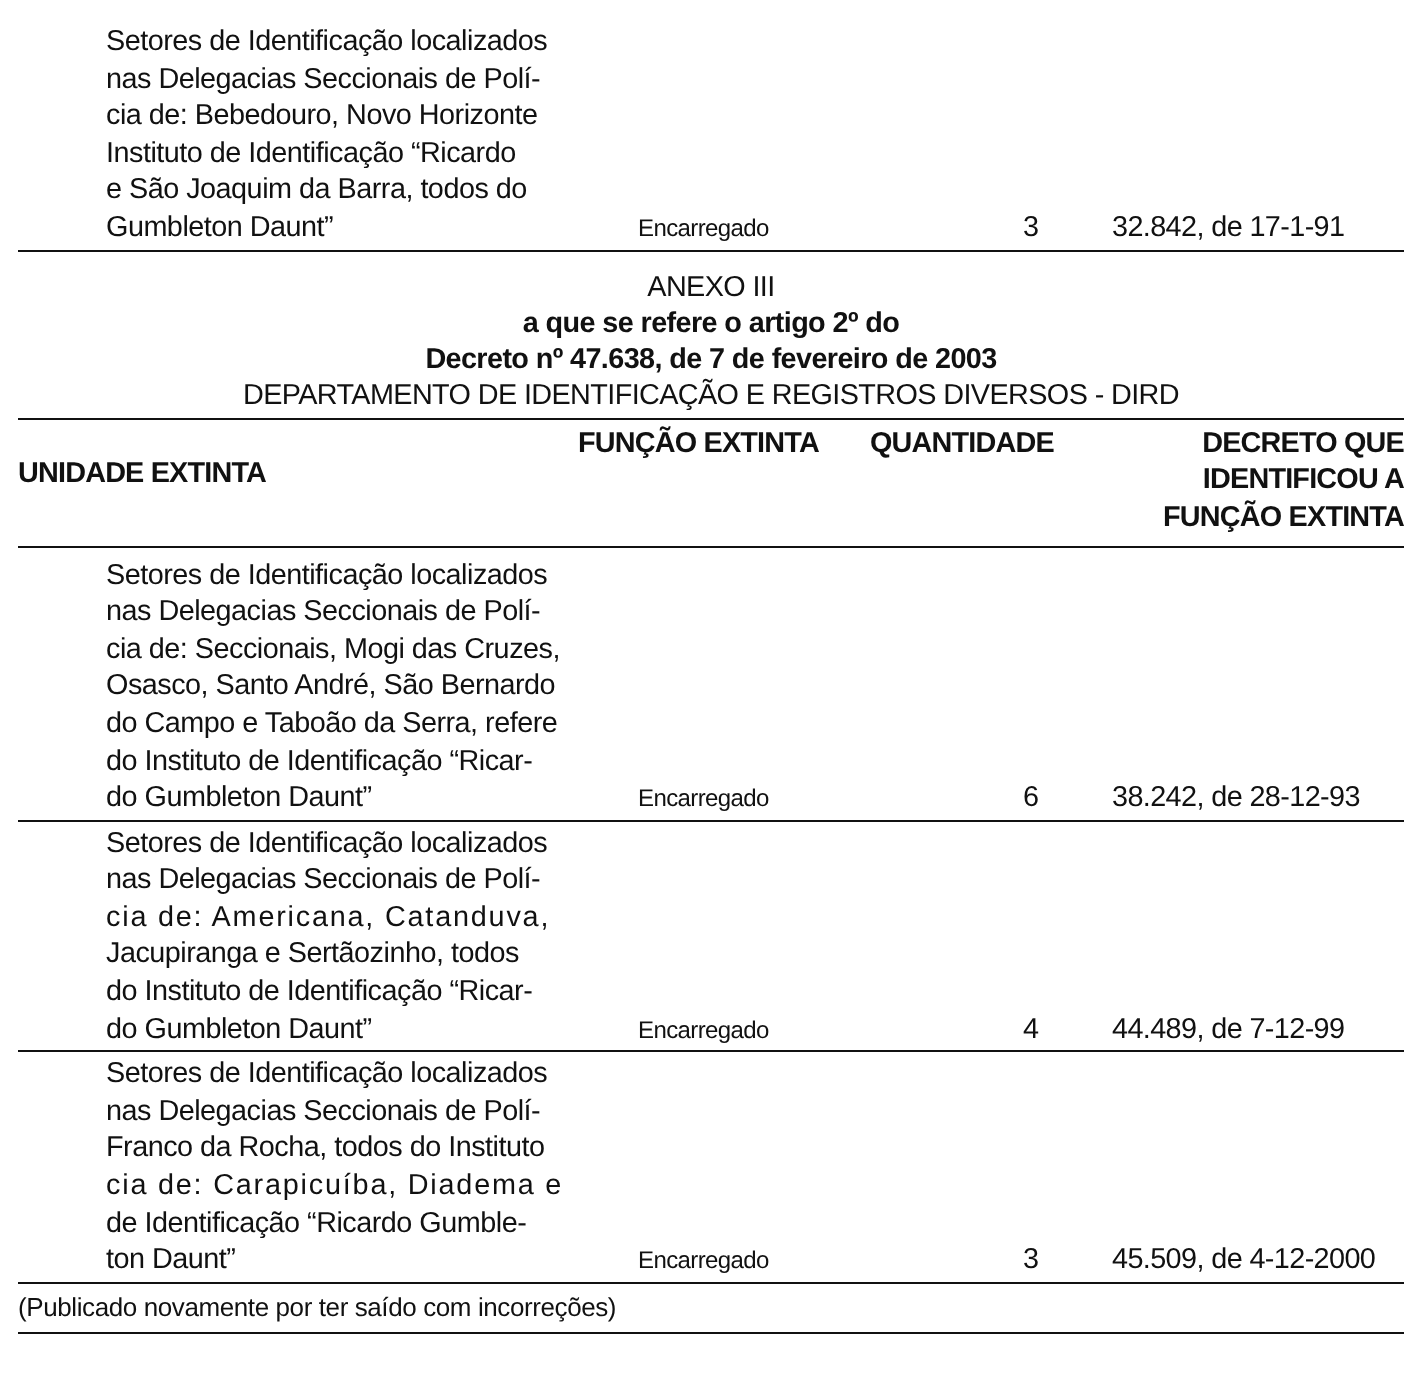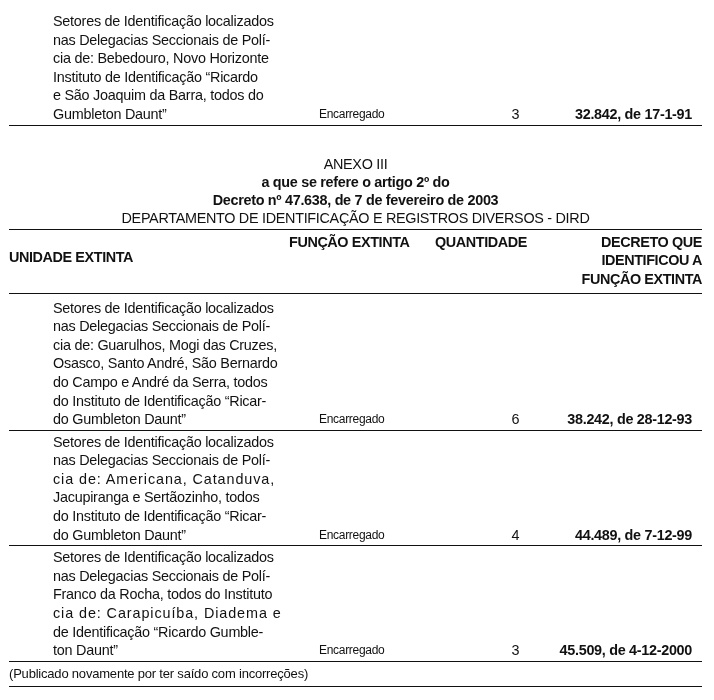--- a/index.html
+++ b/index.html
@@ -6,23 +6,23 @@
     body {
       width: 714px; height: 700px; overflow: hidden; position: relative;
       font-family: "Liberation Sans", sans-serif; color: #111111;
       font-stretch: condensed;
     }
     .page { position: absolute; left: 9px; top: 0; width: 693px; }
     .row { position: relative; display: flex; align-items: flex-end; }
     .c-unit { width: 232px; font-size: 14.4px; line-height: 18.6px; text-align: justify; text-align-last: left; letter-spacing: -0.25px; padding-top: 2px; margin-left: 44px; }
     .c-func { width: 160px; padding-left: 34px; box-sizing: border-box; font-size: 12px; line-height: 18.6px; letter-spacing: -0.3px; }
     .c-qty { width: 111px; text-align: center; font-size: 14.4px; line-height: 18.6px; padding-left: 30px; box-sizing: border-box; }
-    .c-dec { flex: 1; text-align: right; font-size: 14.4px; line-height: 18.6px; padding-right: 10px; letter-spacing: -0.3px; font-weight: bold; }
+    .c-dec { flex: 1; font-size: 14.4px; line-height: 18.6px; padding-right: 10px; letter-spacing: -0.3px; }
     .rule { border-bottom: 1.6px solid #111; }
-    .annex { text-align: center; margin-top: 29px; }
+    .annex { text-align: center; margin-top: 9px; }
     .annex div { font-size: 14.4px; line-height: 18.3px; letter-spacing: -0.3px; }
     .annex .b { font-weight: bold; }
     .hdr { display: flex; align-items: flex-start; font-weight: bold; font-size: 14.4px; line-height: 18.6px; letter-spacing: -0.4px; border-top: 1.6px solid #111; border-bottom: 1.6px solid #111; padding-top: 3px; padding-bottom: 4px; margin-top: 1px; }
     .hdr .h1 { width: 280px; margin-top: 15px; }
     .hdr .h2 { width: 146px; }
     .hdr .h3 { width: 140px; }
     .hdr .h4 { flex: 1; text-align: right; padding-right: 0px; }
     .footer-note { font-size: 13px; line-height: 18.6px; padding-top: 3px; padding-bottom: 3px; letter-spacing: -0.2px; }
     .wrap-line { display: block; }
   </style>
@@ -60,23 +60,23 @@
       <span class="wrap-line">DECRETO QUE</span>
       <span class="wrap-line">IDENTIFICOU A</span>
       <span class="wrap-line">FUNÇÃO EXTINTA</span>
     </div>
   </div>
 
   <div class="row rule" style="padding-bottom:1px;">
     <div class="c-unit" style="padding-top:5px;">
       <span class="wrap-line">Setores de Identificação localizados</span>
       <span class="wrap-line">nas Delegacias Seccionais de Polí-</span>
-      <span class="wrap-line">cia de: Guarulhos, Mogi das Cruzes,</span>
+      <span class="wrap-line">cia de: Seccionais, Mogi das Cruzes,</span>
       <span class="wrap-line">Osasco, Santo André, São Bernardo</span>
-      <span class="wrap-line">do Campo e André da Serra, todos</span>
+      <span class="wrap-line">do Campo e Taboão da Serra, refere</span>
       <span class="wrap-line">do Instituto de Identificação “Ricar-</span>
       <span class="wrap-line">do Gumbleton Daunt”</span>
     </div>
     <div class="c-func">Encarregado</div>
     <div class="c-qty">6</div>
     <div class="c-dec">38.242, de 28-12-93</div>
   </div>
 
   <div class="row rule" style="padding-bottom:1px;">
     <div class="c-unit" style="padding-top:2px;">

